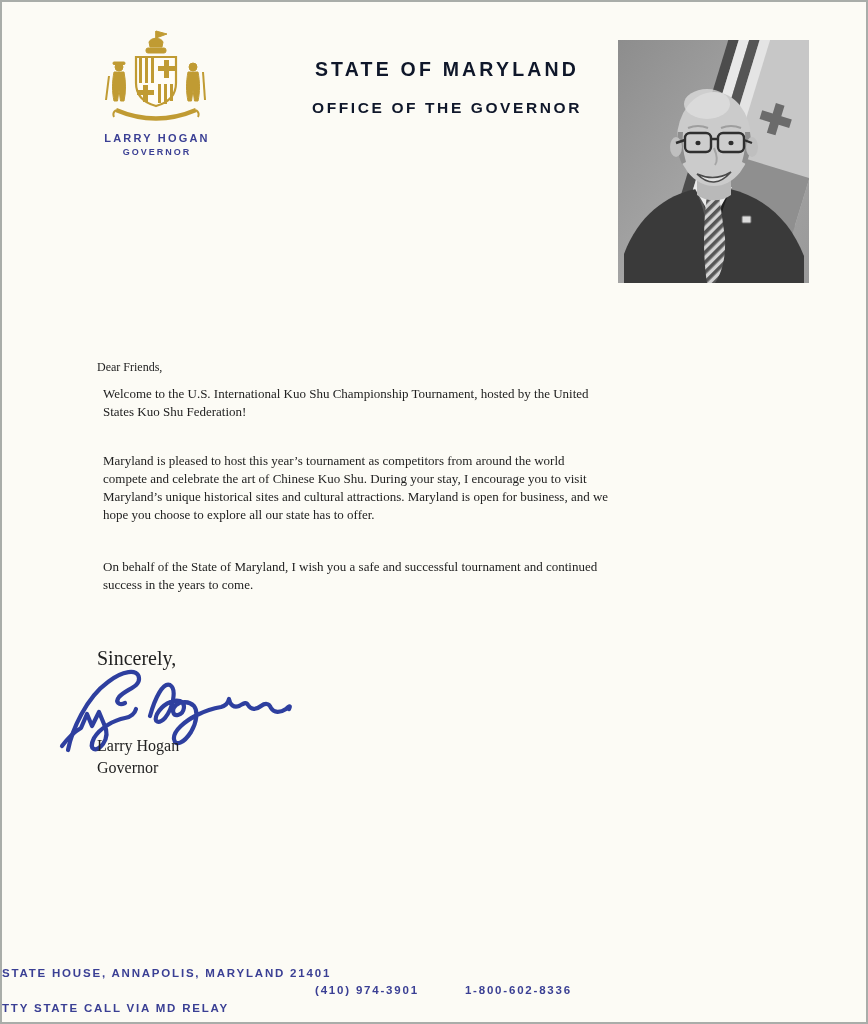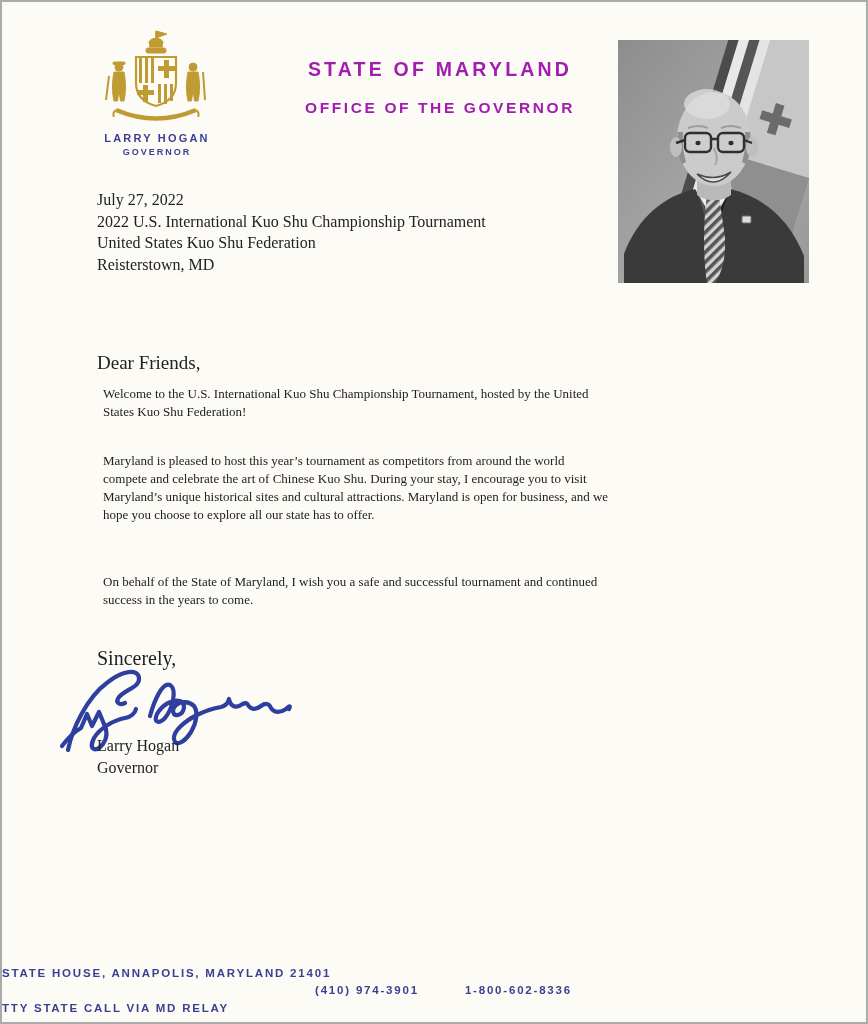--- a/index.html
+++ b/index.html
@@ -16,33 +16,33 @@
   
   .crest{position:absolute;left:100px;top:28px;width:108px;height:98px;}
   .officials{
     position:absolute;left:60px;top:130px;width:190px;
     text-align:center;color:#3a3f94;
     font-family:"Liberation Sans", sans-serif;font-weight:700;
   }
   .officials .name{font-size:11px;letter-spacing:2.2px;}
   .officials .role{font-size:9px;letter-spacing:2px;margin-top:3px;}
   .title-block{
-    position:absolute;left:238px;top:56px;width:400px;text-align:center;
-    color:#a21caf;font-family:"Liberation Sans", sans-serif;font-weight:700;
+    position:absolute;left:245px;top:56px;width:400px;text-align:center;
+    color:#0f172a;font-family:"Liberation Sans", sans-serif;font-weight:700;
   }
   .title-block .t1{font-size:19.5px;letter-spacing:3.2px;}
   .title-block .t2{font-size:15.5px;letter-spacing:2.6px;margin-top:18px;}
   .portrait{position:absolute;left:616px;top:38px;width:191px;height:243px;}
   
   .address{position:absolute;left:95px;top:187px;font-size:16px;line-height:21.5px;}
-  .salutation{position:absolute;left:95px;top:350px;font-size:19px;}
+  .salutation{position:absolute;left:95px;top:358px;font-size:12px;}
   .para{position:absolute;left:101px;width:745px;font-size:13px;line-height:18px;white-space:pre-line;}
   .p1{top:383px;}
   .p2{top:450px;}
-  .p3{top:556px;margin-top:15px;}
+  .p3{top:556px;}
   .closing{position:absolute;left:95px;top:645px;font-size:20px;}
   .signature{position:absolute;left:56px;top:658px;width:236px;height:100px;}
   .signer{position:absolute;left:95px;top:733px;font-size:16px;line-height:21.5px;}
   
   .footer{
     position:absolute;left:0;right:0;bottom:5px;text-align:left;
     color:#3a3f94;font-family:"Liberation Sans", sans-serif;font-weight:700;
     font-size:11.5px;letter-spacing:1.8px;line-height:17.5px;
   }
   .footer .phones{display:flex;justify-content:center;gap:46px;padding-left:19px;}
@@ -162,26 +162,20 @@
       <ellipse cx="80" cy="103" rx="2.6" ry="2.2" fill="#2d2d2d"></ellipse>
       <ellipse cx="113" cy="103" rx="2.6" ry="2.2" fill="#2d2d2d"></ellipse>
       <path d="M70 88 q10 -4 20 0 M103 88 q10 -4 20 0" stroke="#9e9e9e" stroke-width="2" fill="none"></path>
 
       <path d="M96 108 c3 7 4 13 1 17" stroke="#a5a5a5" stroke-width="2" fill="none"></path>
 
       <path d="M79 134 Q 96 151 113 132 Q 97 142 79 134 Z" fill="#e2e2e2" stroke="#4a4a4a" stroke-width="1.6"></path>
     </g>
   </svg>
 
-  <div class="address">
-    <div>July 27, 2022</div>
-    <div>2022 U.S. International Kuo Shu Championship Tournament</div>
-    <div>United States Kuo Shu Federation</div>
-    <div>Reisterstown, MD</div>
-  </div>
 
   <div class="salutation">Dear Friends,</div>
   <div class="para p1">Welcome to the U.S. International Kuo Shu Championship Tournament, hosted by the United
 States Kuo Shu Federation!</div>
   <div class="para p2">Maryland is pleased to host this year’s tournament as competitors from around the world
 compete and celebrate the art of Chinese Kuo Shu. During your stay, I encourage you to visit
 Maryland’s unique historical sites and cultural attractions. Maryland is open for business, and we
 hope you choose to explore all our state has to offer.</div>
   <div class="para p3">On behalf of the State of Maryland, I wish you a safe and successful tournament and continued
 success in the years to come.</div>

